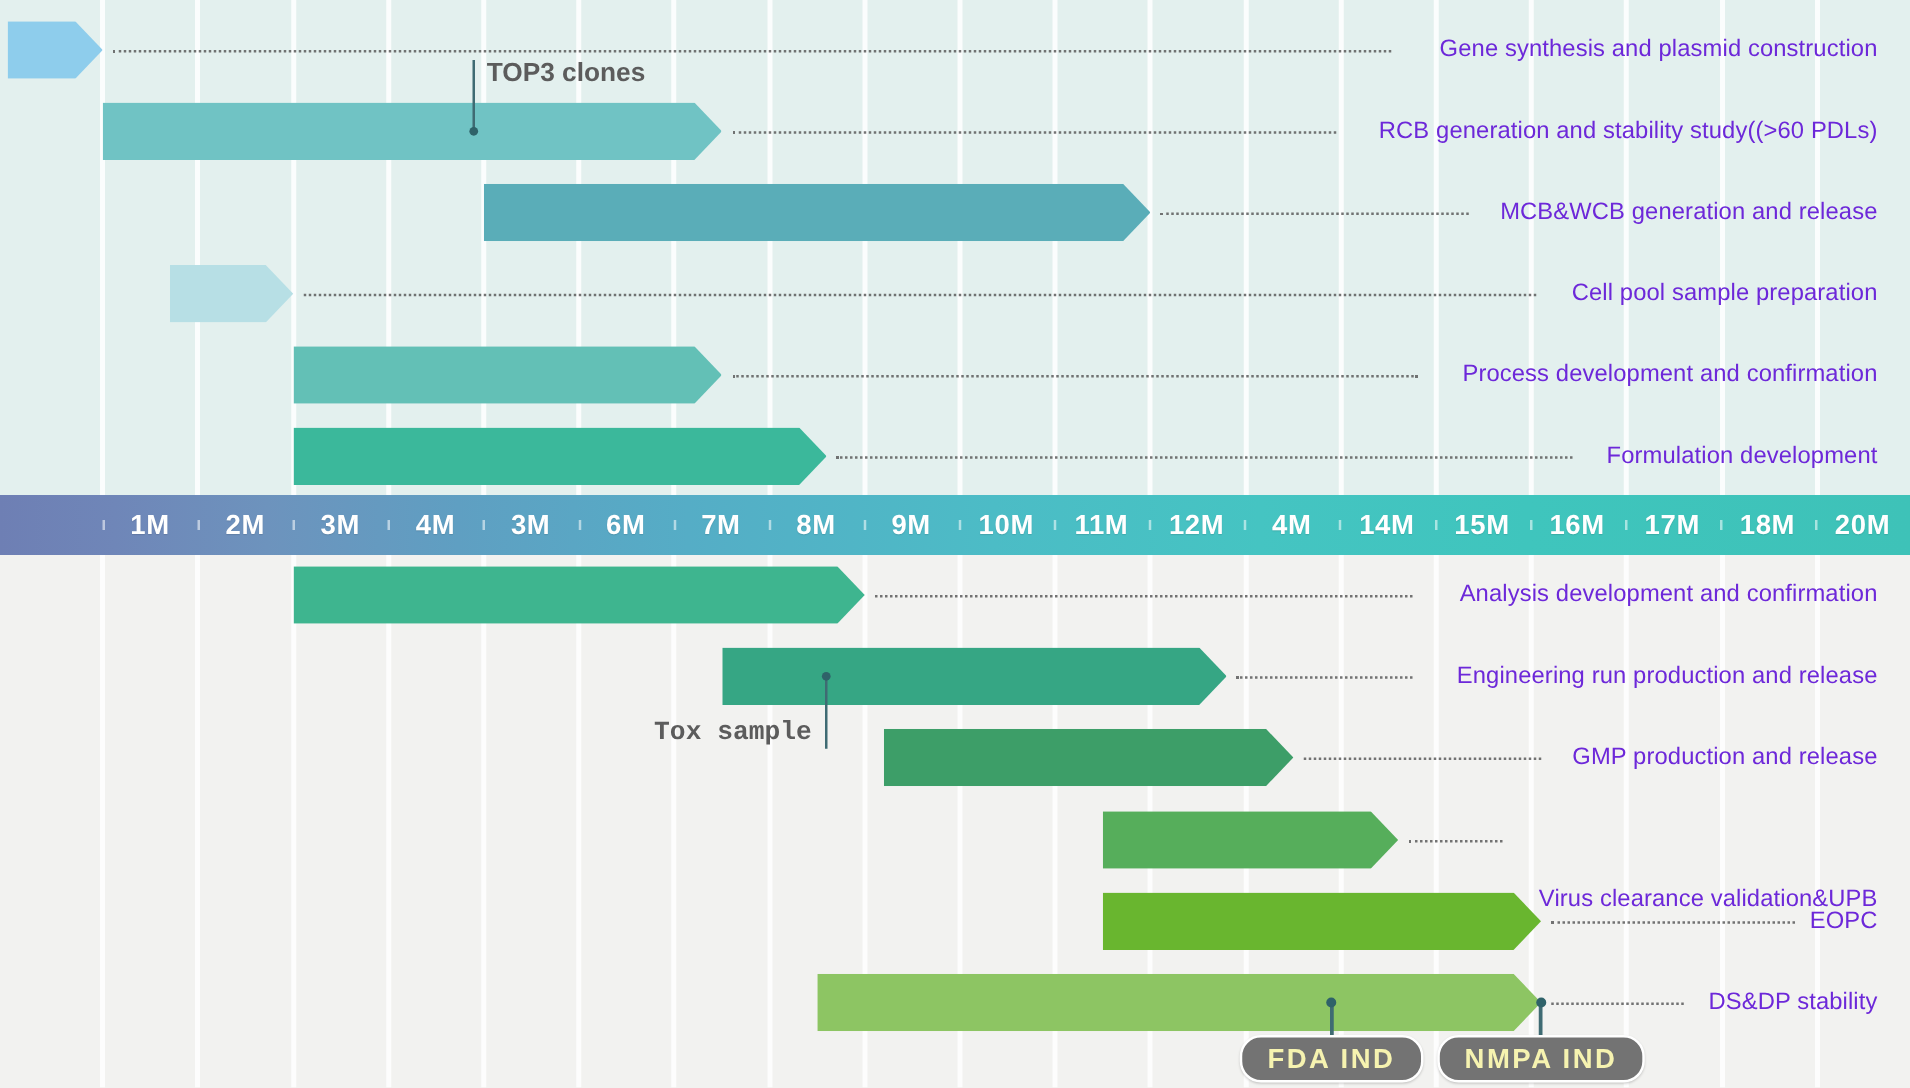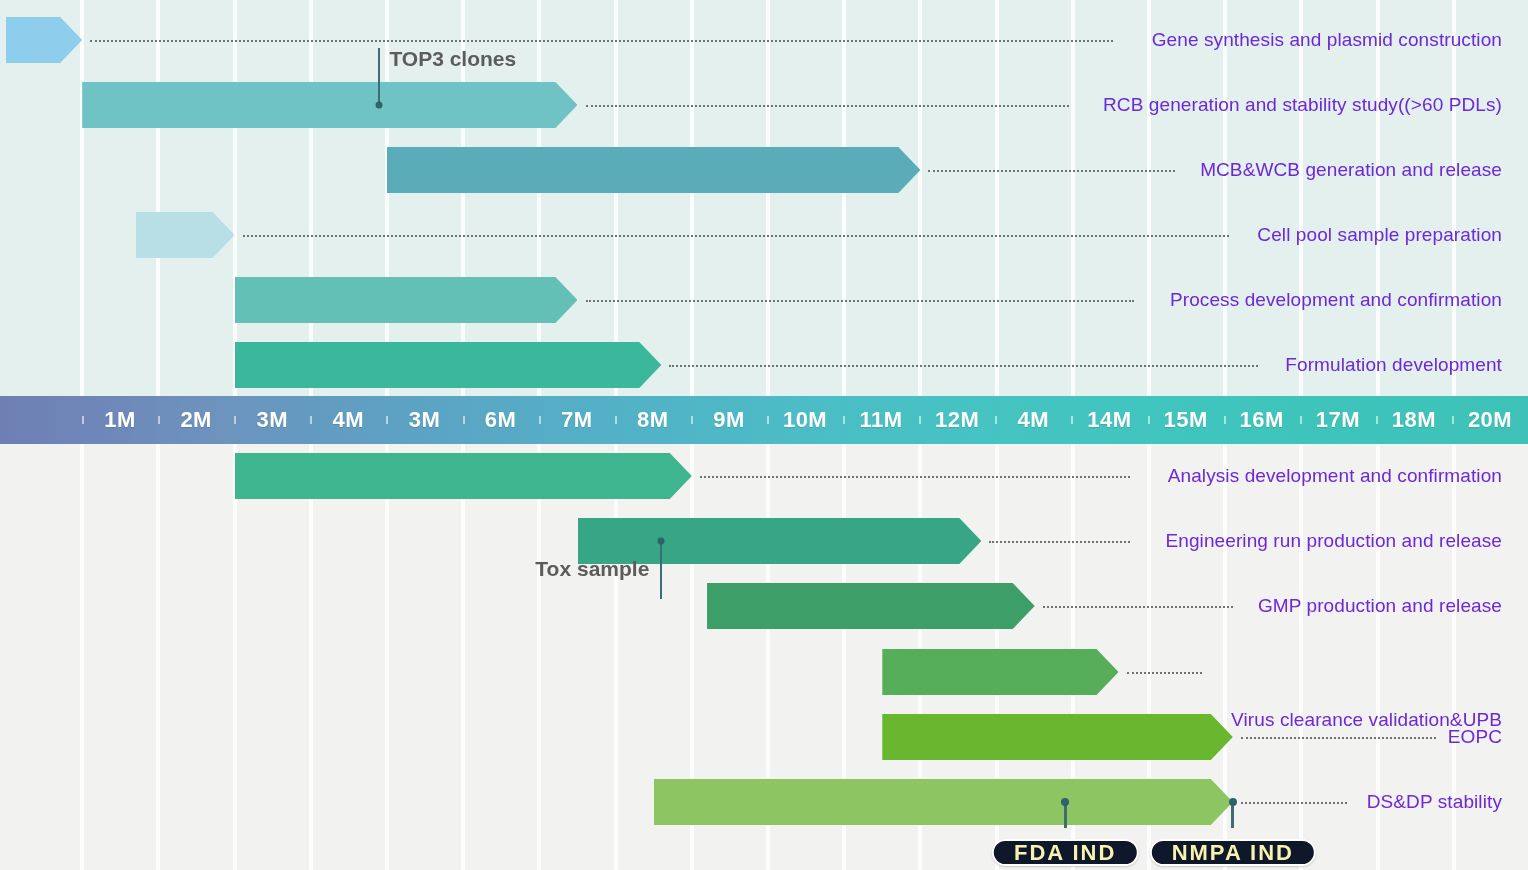--- a/index.html
+++ b/index.html
@@ -62,28 +62,27 @@
     white-space:nowrap;transform:translateY(-50%);
   }
   .callout-line{position:absolute;width:2px;background:#3f6b73;}
   .callout-dot{
     position:absolute;width:7px;height:7px;border-radius:50%;
     background:#2f6269;transform:translate(-50%,-50%);
   }
 
   
   .badge{
-    position:absolute;height:27px;border-radius:17px;
-    background:#0f172a;border:2px solid #ffffff;
+    position:absolute;height:38px;border-radius:17px;
+    background:#737373;border:2px solid #ffffff;
     display:flex;align-items:center;justify-content:center;
     color:#f6f3b0;font-weight:bold;font-size:22px;letter-spacing:2px;
     padding:0 20px;box-sizing:border-box;
     transform:translateX(-50%);
     box-shadow:0 1px 2px rgba(0,0,0,.18);
-    margin-top:11px;
   }
   .badge-stem{position:absolute;width:3px;background:#3f6b73;}
   .badge-dot{
     position:absolute;width:8px;height:8px;border-radius:50%;
     background:#2f6269;transform:translate(-50%,-50%);
   }
 </style>
 </head>
 <body>
 
@@ -180,21 +179,21 @@
         <div class="axis-cell">20M</div>
       </div>
   </div>
 
   <div id="anno-layer">
       <div class="callout-line" style="left: 378.38px; top: 48px; height: 57px;"></div>
       <div class="callout-dot" style="left: 379.38px; top: 105px;"></div>
       <div class="callout-text" style="left: 389.38px; top: 59px;">TOP3 clones</div>
       <div class="callout-line" style="left: 660.32px; top: 541px; height: 58px;"></div>
       <div class="callout-dot" style="left: 661.32px; top: 541px;"></div>
-      <div class="callout-text" style="right: 878.68px; top: 569px;">Tox sample</div>
+      <div class="callout-text" style="right: 878.68px; top: 587px; font-family: Liberation Mono, monospace;">Tox sample</div>
     </div>
 
   <div id="milestone-layer">
       <div class="badge-stem" style="left: 1063.68px; top: 802px; height: 26px;"></div>
       <div class="badge-dot" style="left: 1065.18px; top: 802px;"></div>
       <div class="badge" style="left: 1065.18px; top: 828px;">FDA IND</div>
       <div class="badge-stem" style="left: 1231.32px; top: 802px; height: 26px;"></div>
       <div class="badge-dot" style="left: 1232.82px; top: 802px;"></div>
       <div class="badge" style="left: 1232.82px; top: 828px;">NMPA IND</div>
     </div>

